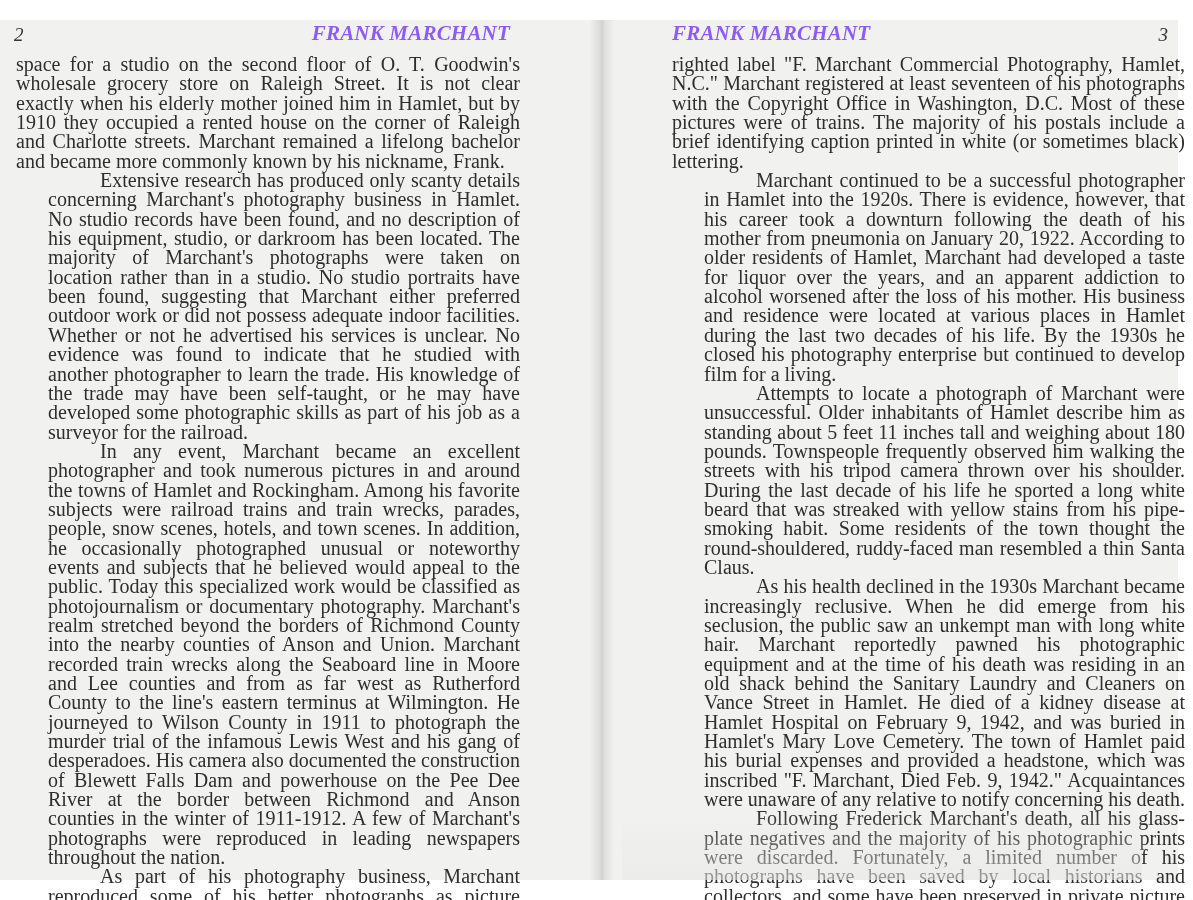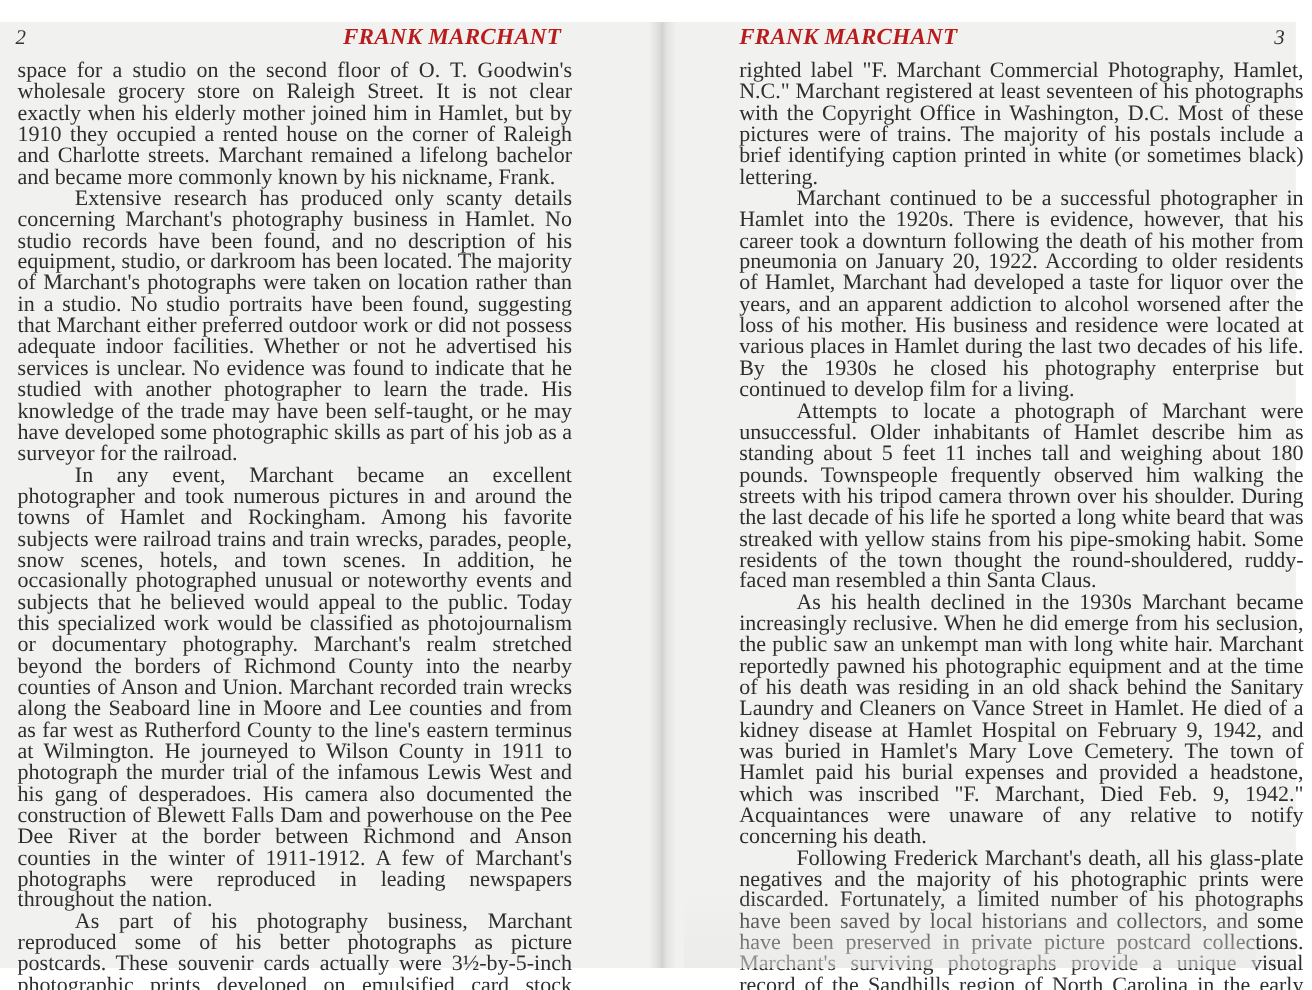--- a/index.html
+++ b/index.html
@@ -19,34 +19,34 @@
   }
   .page {
     position: absolute; top: 0; height: 860px;
   }
   .page.left { left: 0; width: 590px; }
   .page.right { left: 614px; width: 564px; }
   .running-head {
     position: absolute; top: 0px; height: 26px; font-size: 21px; line-height: 26px;
   }
   .page-number { font-style: italic; font-size: 19px; color: #333; }
-  .book-title { font-style: italic; font-weight: bold; font-size: 21px; color: #b91c1c; letter-spacing: 0.2px; }
+  .book-title { font-style: italic; font-weight: bold; font-size: 21px; color: #8b5cf6; letter-spacing: 0.2px; }
   .left .page-number { position: absolute; left: 14px; top: 2px; }
   .left .book-title { position: absolute; right: 80px; top: 0px; }
   .right .book-title { position: absolute; left: 58px; top: 0px; }
   .right .page-number { position: absolute; right: 10px; top: 2px; }
   .body-text {
     position: absolute; top: 35px;
     font-size: 20px; line-height: 19.35px; text-align: justify;
     color: #2e2e2e;
   }
   .left .body-text { left: 16px; width: 504px; }
   .right .body-text { left: 58px; width: 513px; }
   .body-text p { margin: 0; text-indent: 0; }
-  .body-text p.indent { text-indent: 52px; }
+  .body-text p.indent { text-indent: 52px; margin-left: 32px; }
   .smudge {
     position: absolute; left: 622px; top: 790px; width: 520px; height: 70px;
     background: linear-gradient(to bottom, rgba(241,241,240,0) 0%, rgba(232,232,231,0.6) 100%);
   }
 </style>
 </head>
 <body>
 
 <div class="spread">
   <div class="page left">

